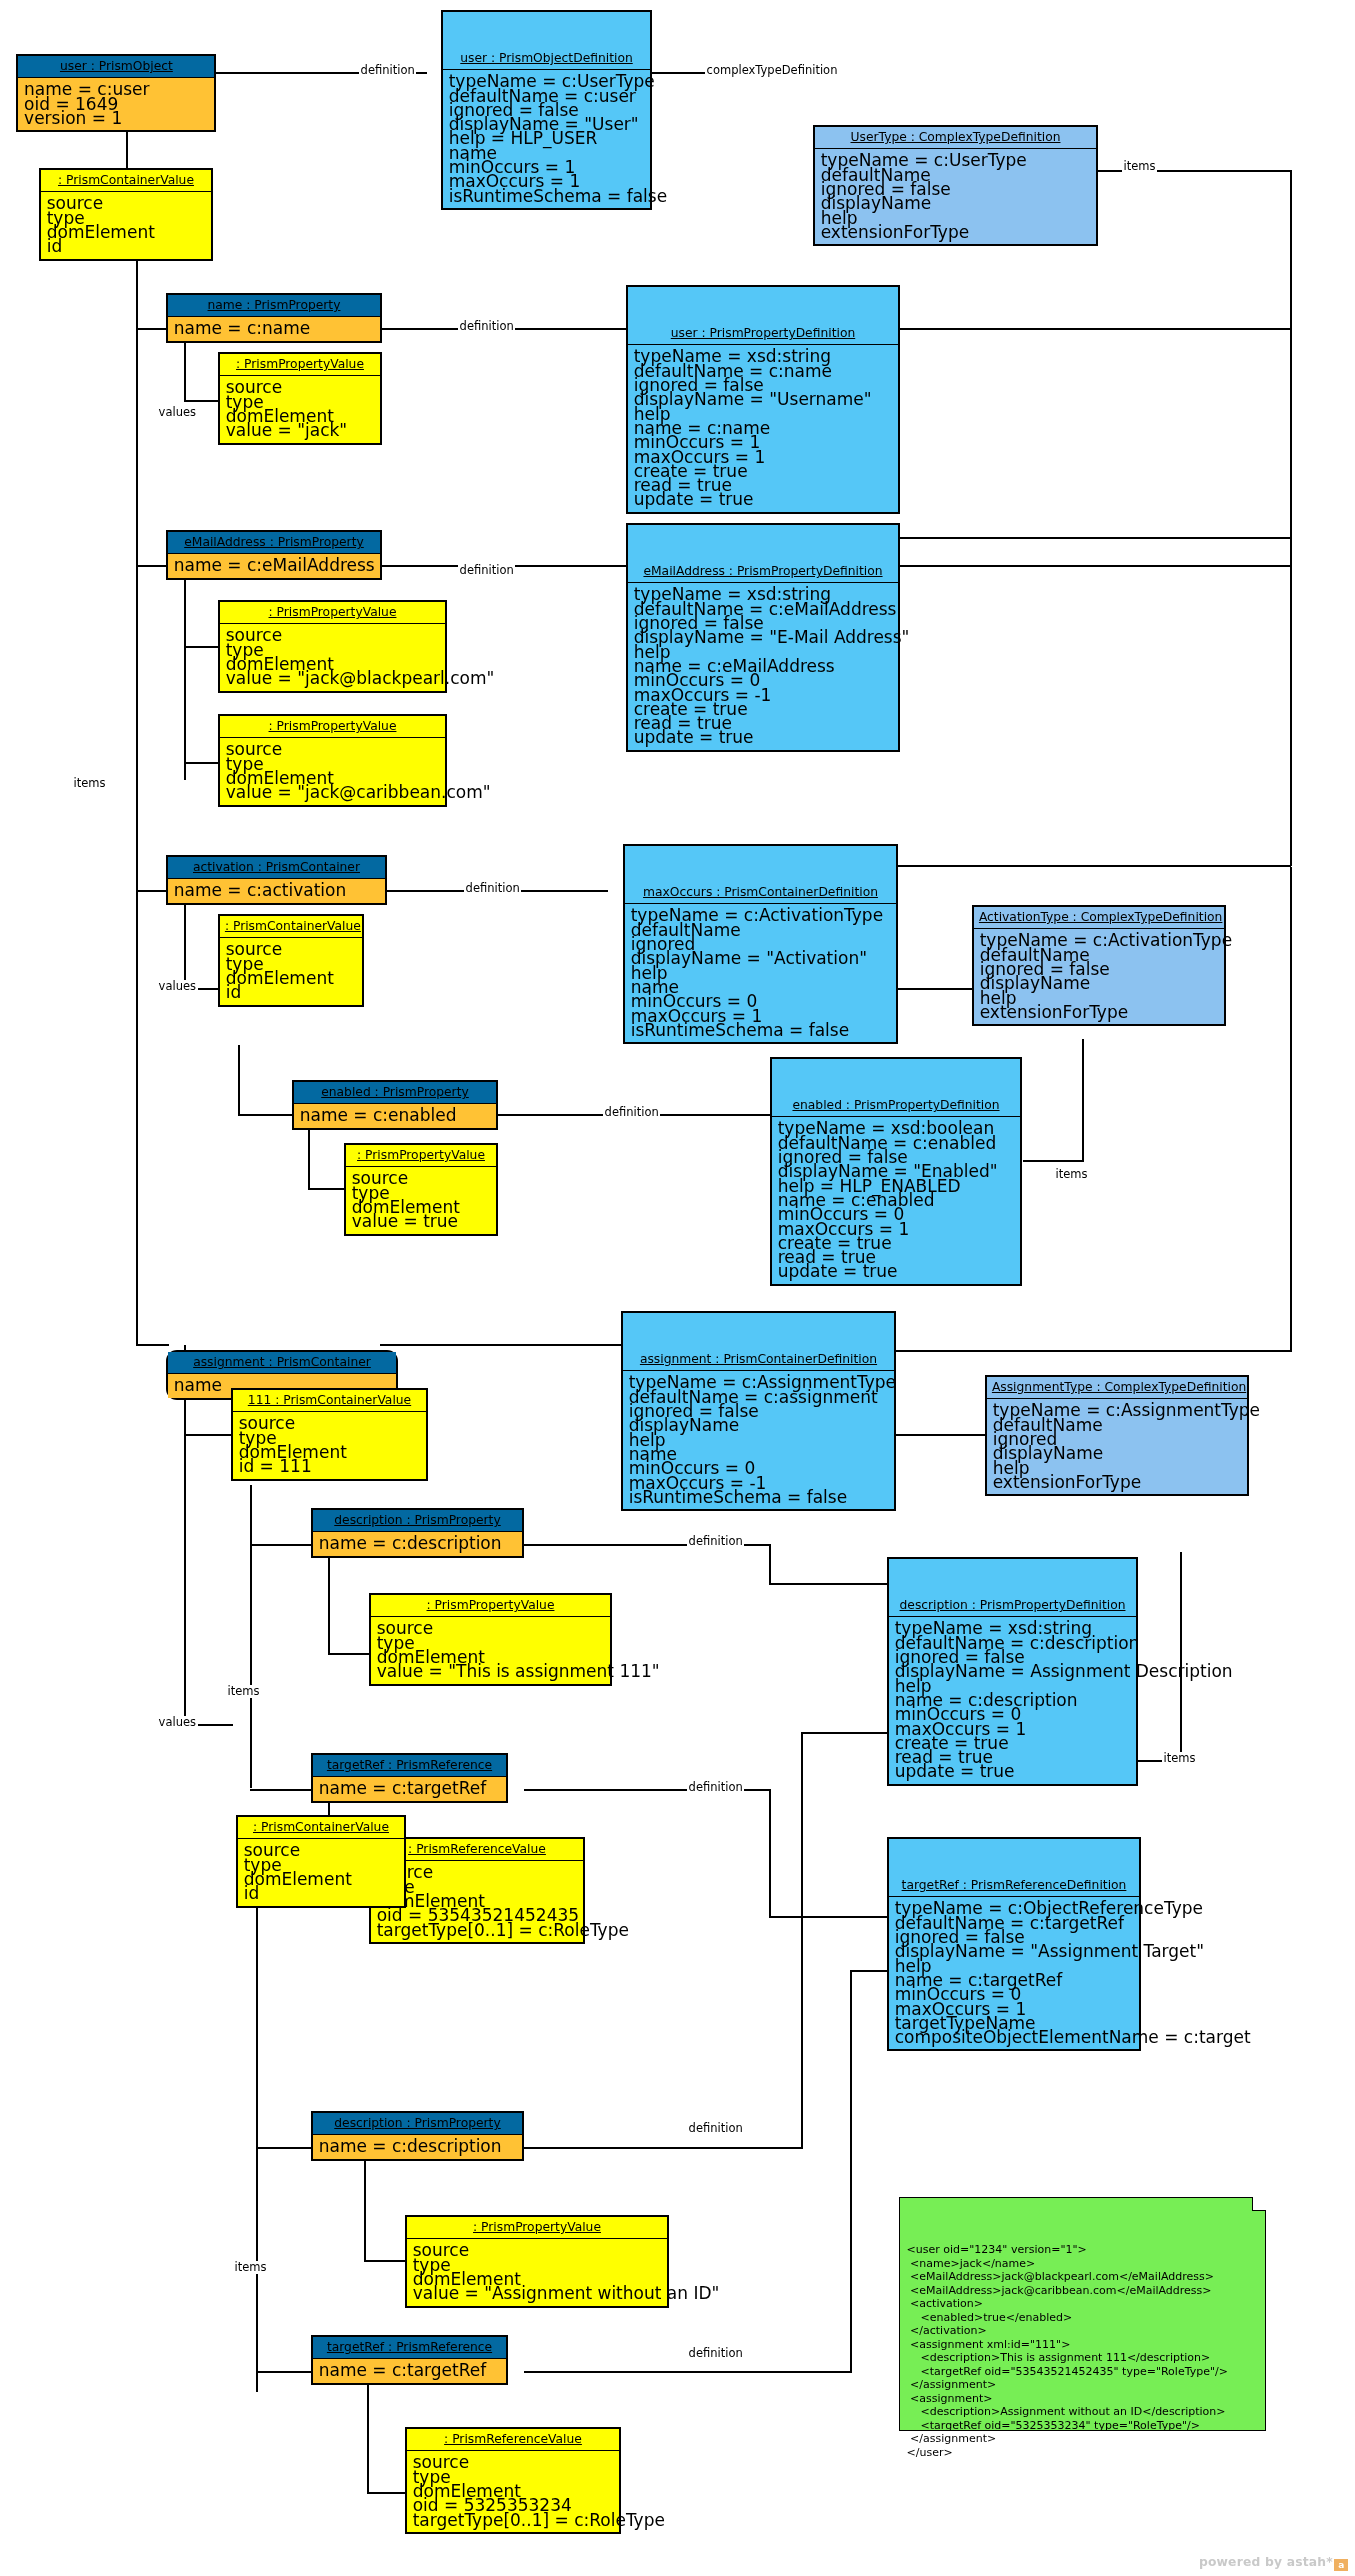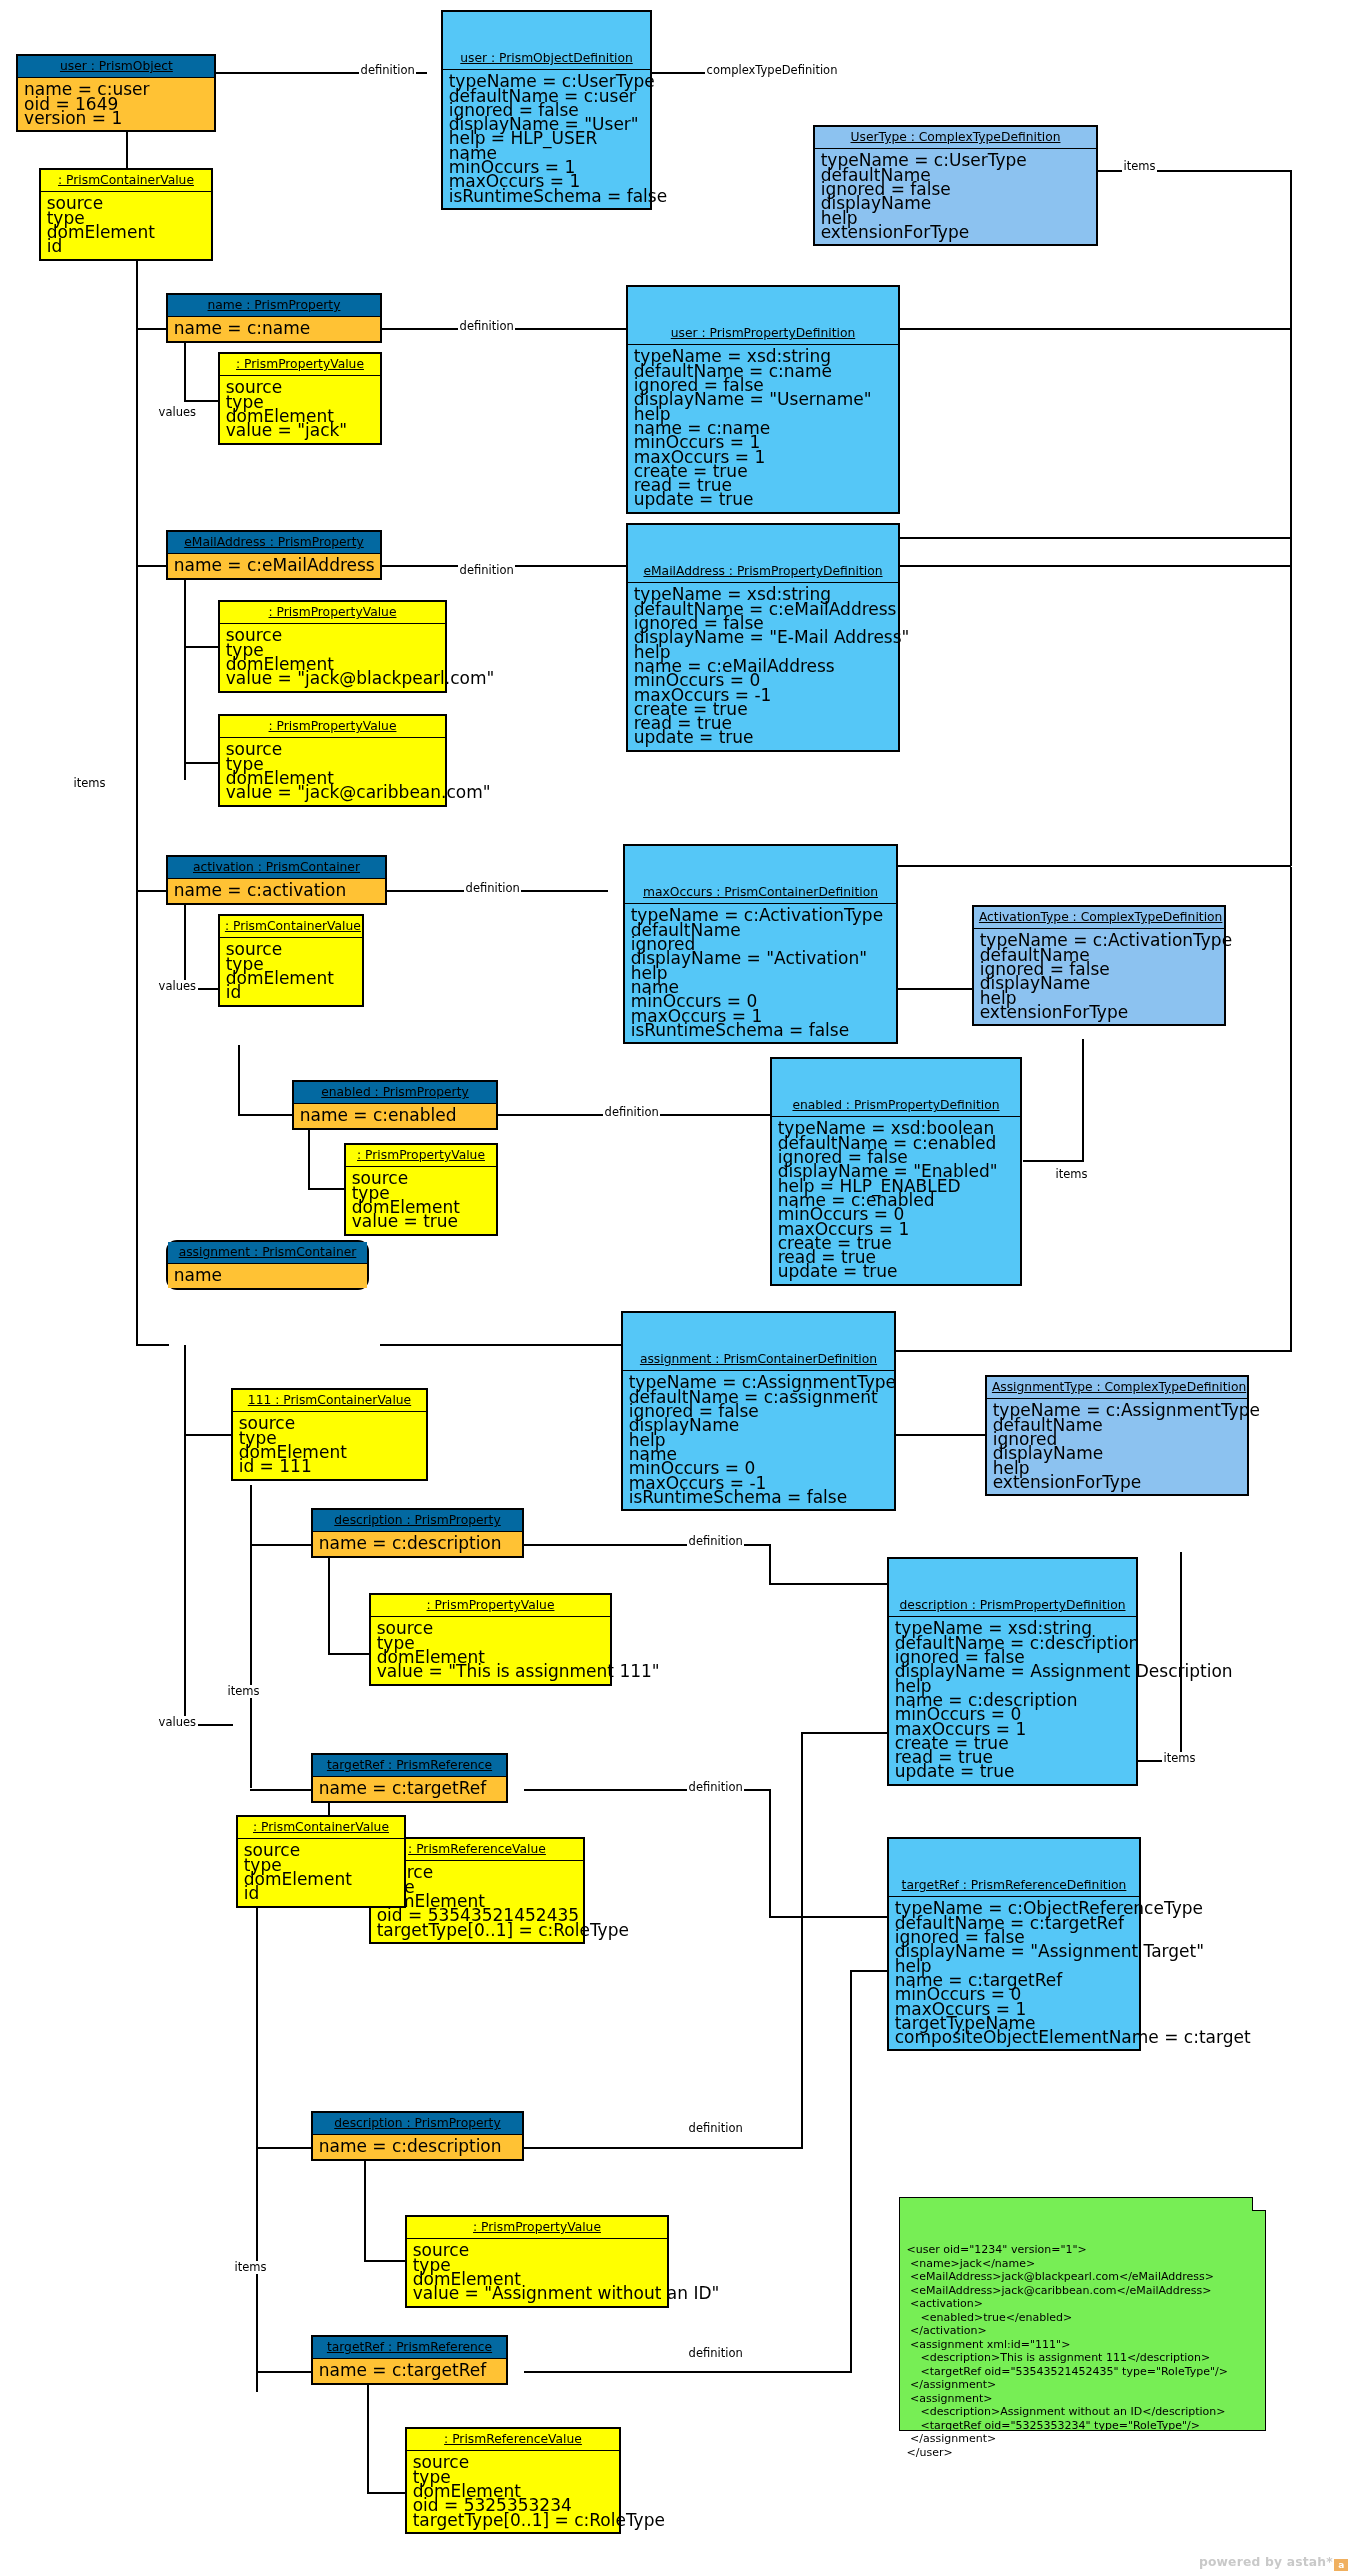--- a/index.html
+++ b/index.html
@@ -381,21 +381,21 @@
       <div>help = HLP_ENABLED</div>
       <div>name = c:enabled</div>
       <div>minOccurs = 0</div>
       <div>maxOccurs = 1</div>
       <div>create = true</div>
       <div>read = true</div>
       <div>update = true</div>
     </div>
   </div>
 
-  <div class="node obj" style="left:166px;top:1240px;width:203px;border-radius:11px;">
+  <div class="node obj" style="left:166px;top:1350px;width:232px;border-radius:11px;">
     <div class="hdr"><span>assignment : PrismContainer</span></div>
     <div class="body">
       <div>name</div>
     </div>
   </div>
 
   <div class="node val" style="left:231px;top:1388px;width:197px;">
     <div class="hdr"><span>111 : PrismContainerValue</span></div>
     <div class="body">
       <div>source</div>

